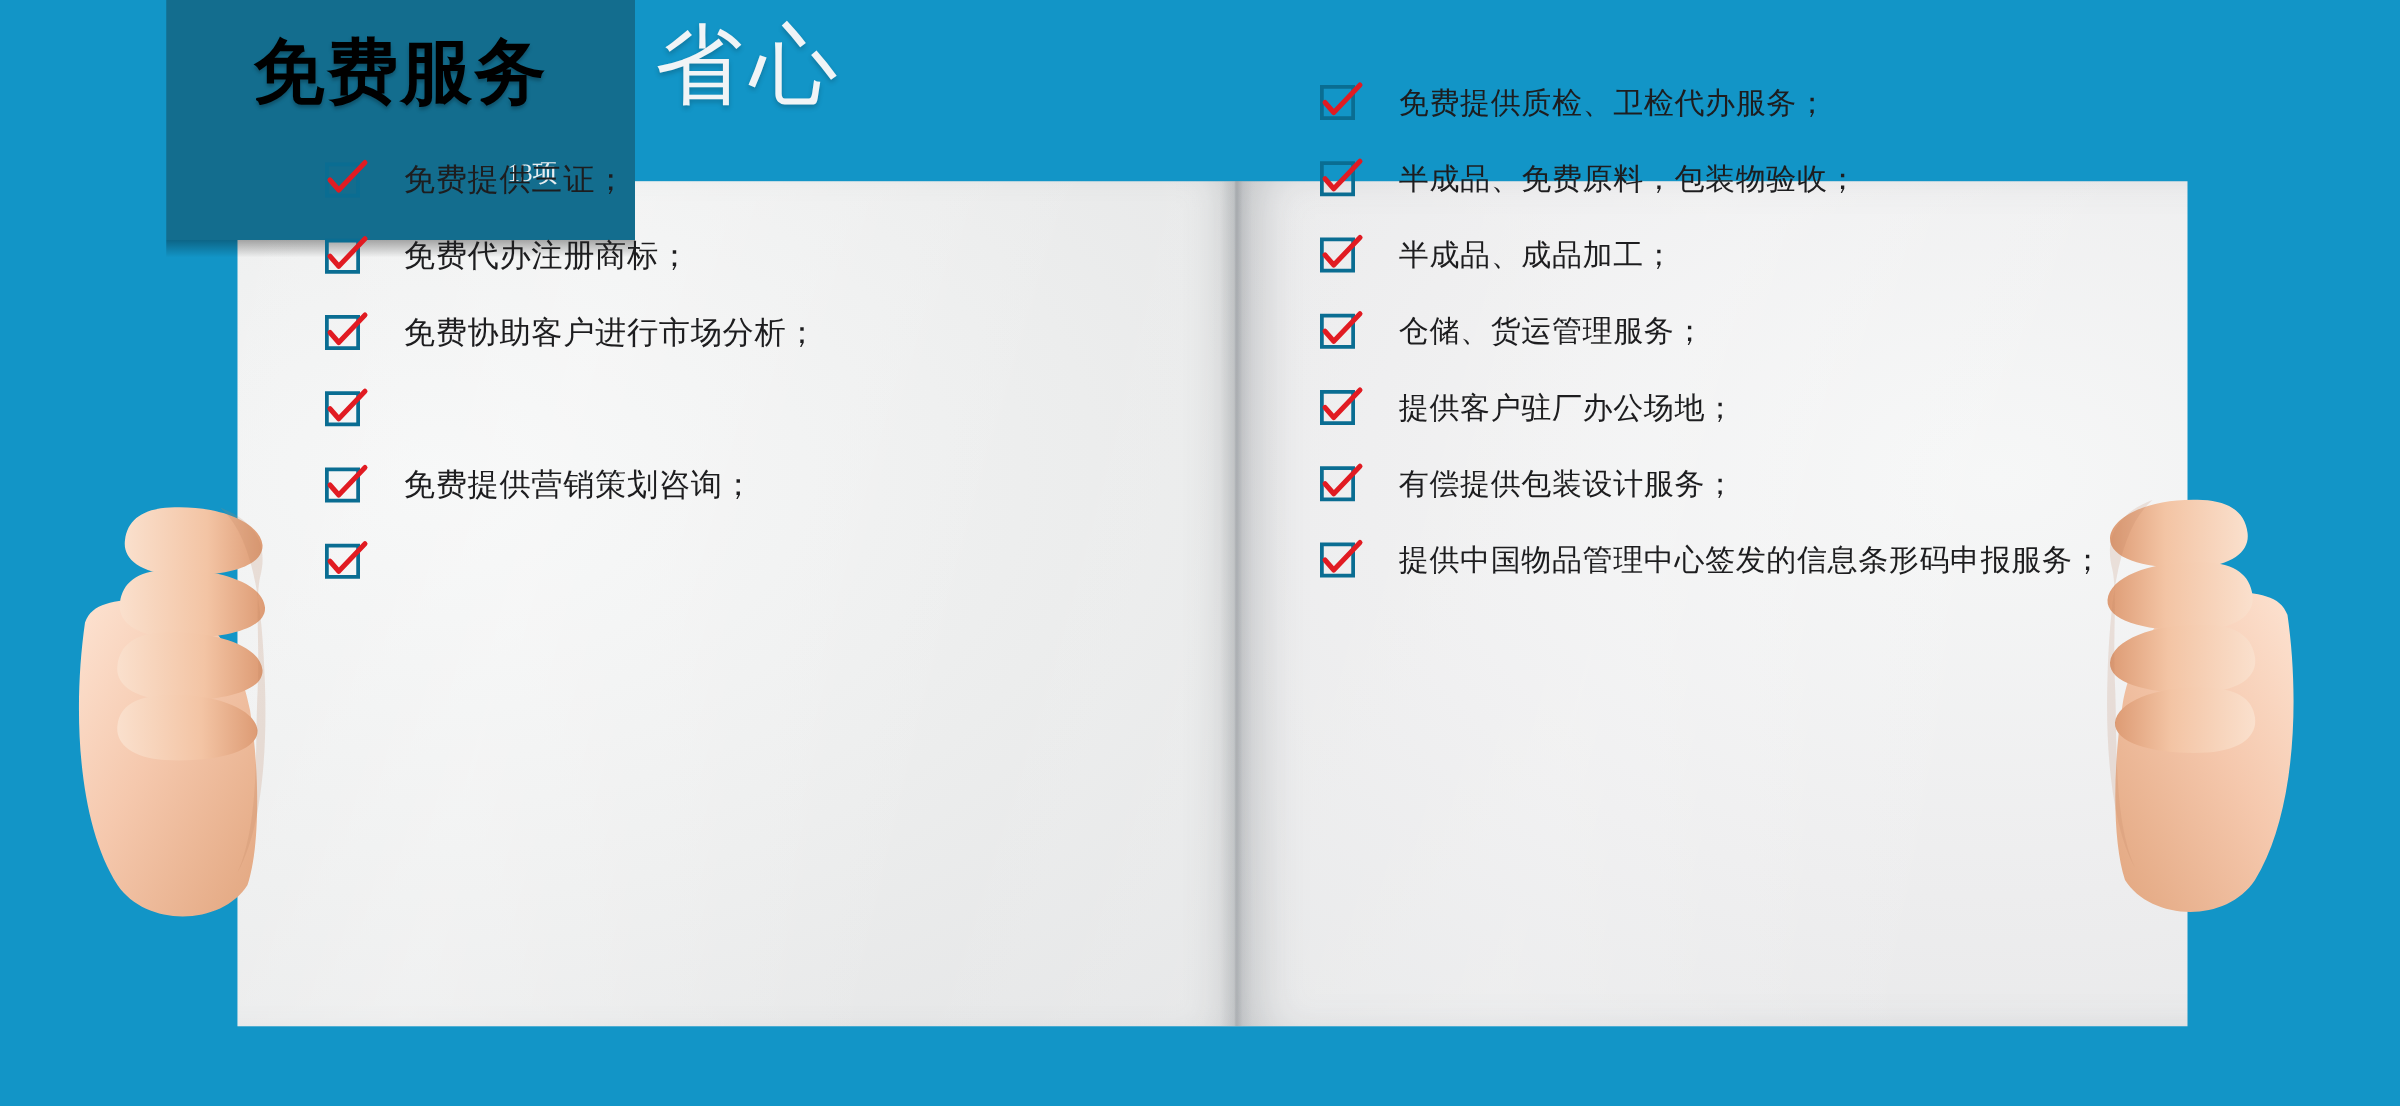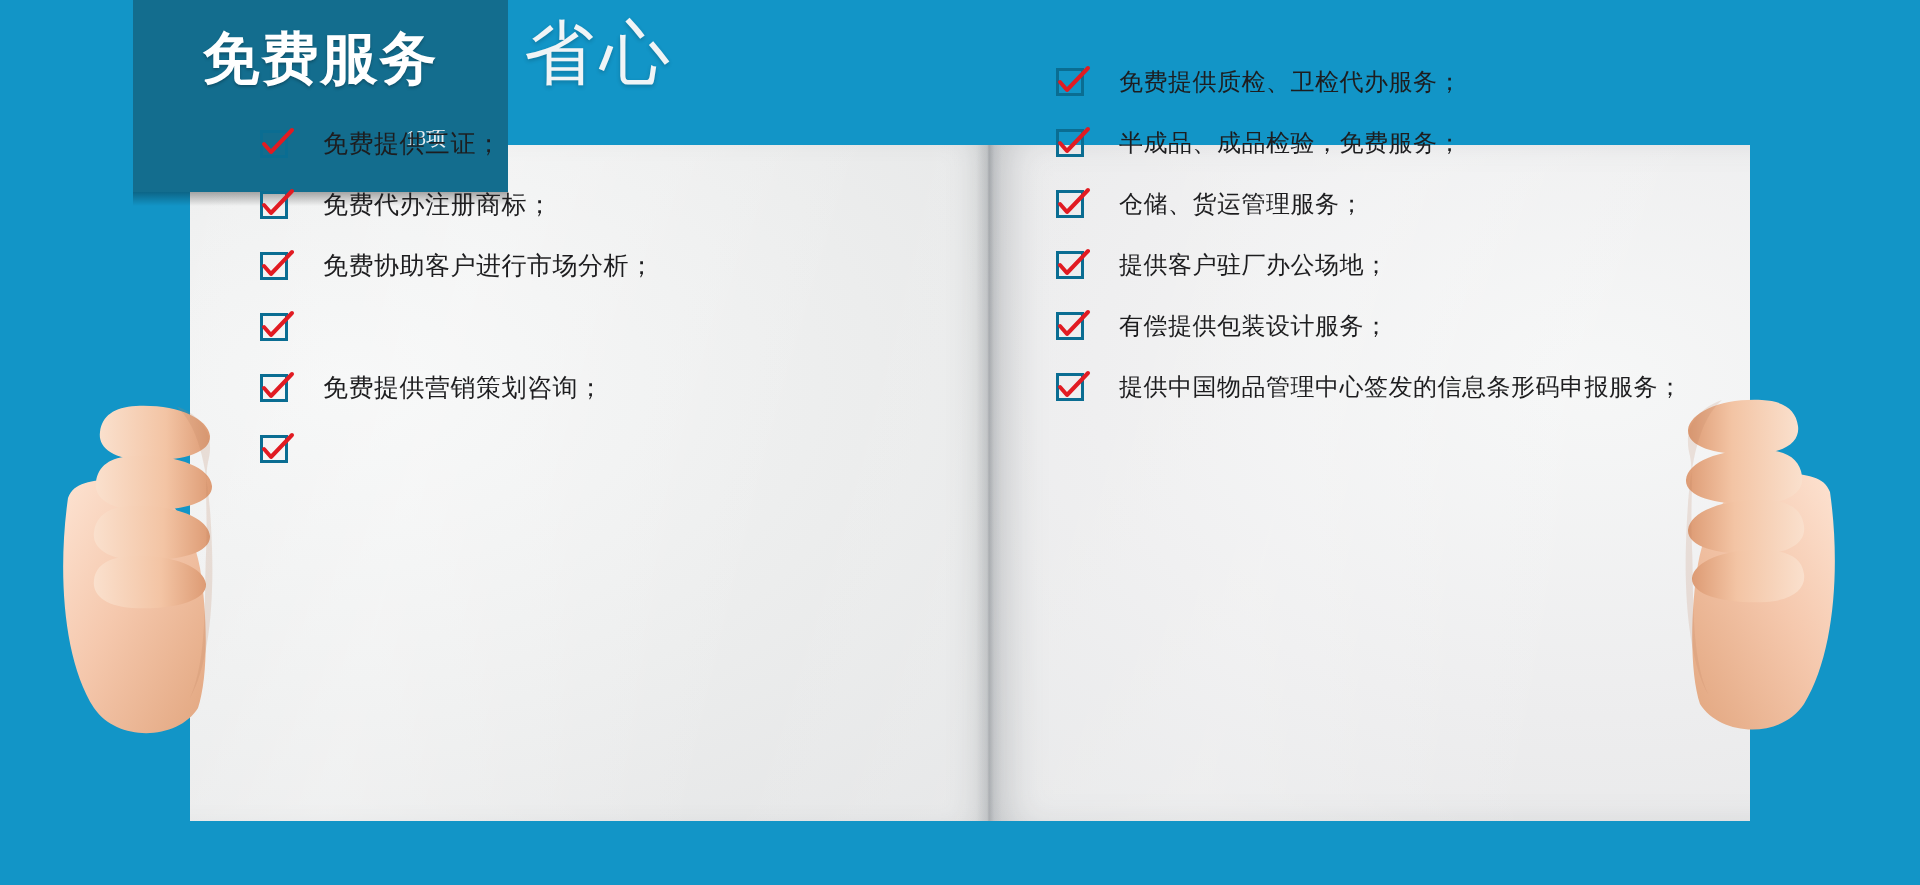--- a/index.html
+++ b/index.html
@@ -21,21 +21,21 @@
 
   
   #badge{
     position:absolute;left:133px;top:0;width:375px;height:192px;
     background:#136d8e;
     box-shadow:0 0 0 0 transparent;
   }
   #badge .badge-title{
     position:absolute;left:0;right:0;top:30px;
     text-align:center;
-    color:#ffffff;
+    color:#000000;
     font-size:57px;
     font-weight:bold;
     letter-spacing:2px;
     line-height:1;
     text-shadow:0 2px 3px rgba(0,0,0,.25);
     font-family:"DejaVu Sans","Liberation Sans",sans-serif;
   }
   #badge .badge-count{
     position:absolute;right:62px;top:125px;
     color:#e8eef1;
@@ -232,23 +232,32 @@
       <span class="label">免费提供质检、卫检代办服务；</span>
     </div>
 
     <div class="item">
       <span class="cbox">
         <svg width="28" height="28" viewBox="0 0 28 28">
           <rect x="1.5" y="1.5" width="25" height="25" fill="none" stroke="#0a6d92" stroke-width="3"></rect>
           <path d="M4 14 L11 22 L32 0" fill="none" stroke="#e11b22" stroke-width="4" stroke-linecap="round" stroke-linejoin="round"></path>
         </svg>
       </span>
-      <span class="label">半成品、成品检验，免费服务；</span>
-    </div>
-
+      <span class="label">半成品、免费原料，包装物验收；</span>
+    </div>
+
+    <div class="item">
+      <span class="cbox">
+        <svg width="28" height="28" viewBox="0 0 28 28">
+          <rect x="1.5" y="1.5" width="25" height="25" fill="none" stroke="#0a6d92" stroke-width="3"></rect>
+          <path d="M4 14 L11 22 L32 0" fill="none" stroke="#e11b22" stroke-width="4" stroke-linecap="round" stroke-linejoin="round"></path>
+        </svg>
+      </span>
+      <span class="label">半成品、成品加工；</span>
+    </div>
 
     <div class="item">
       <span class="cbox">
         <svg width="28" height="28" viewBox="0 0 28 28">
           <rect x="1.5" y="1.5" width="25" height="25" fill="none" stroke="#0a6d92" stroke-width="3"></rect>
           <path d="M4 14 L11 22 L32 0" fill="none" stroke="#e11b22" stroke-width="4" stroke-linecap="round" stroke-linejoin="round"></path>
         </svg>
       </span>
       <span class="label">仓储、货运管理服务；</span>
     </div>

